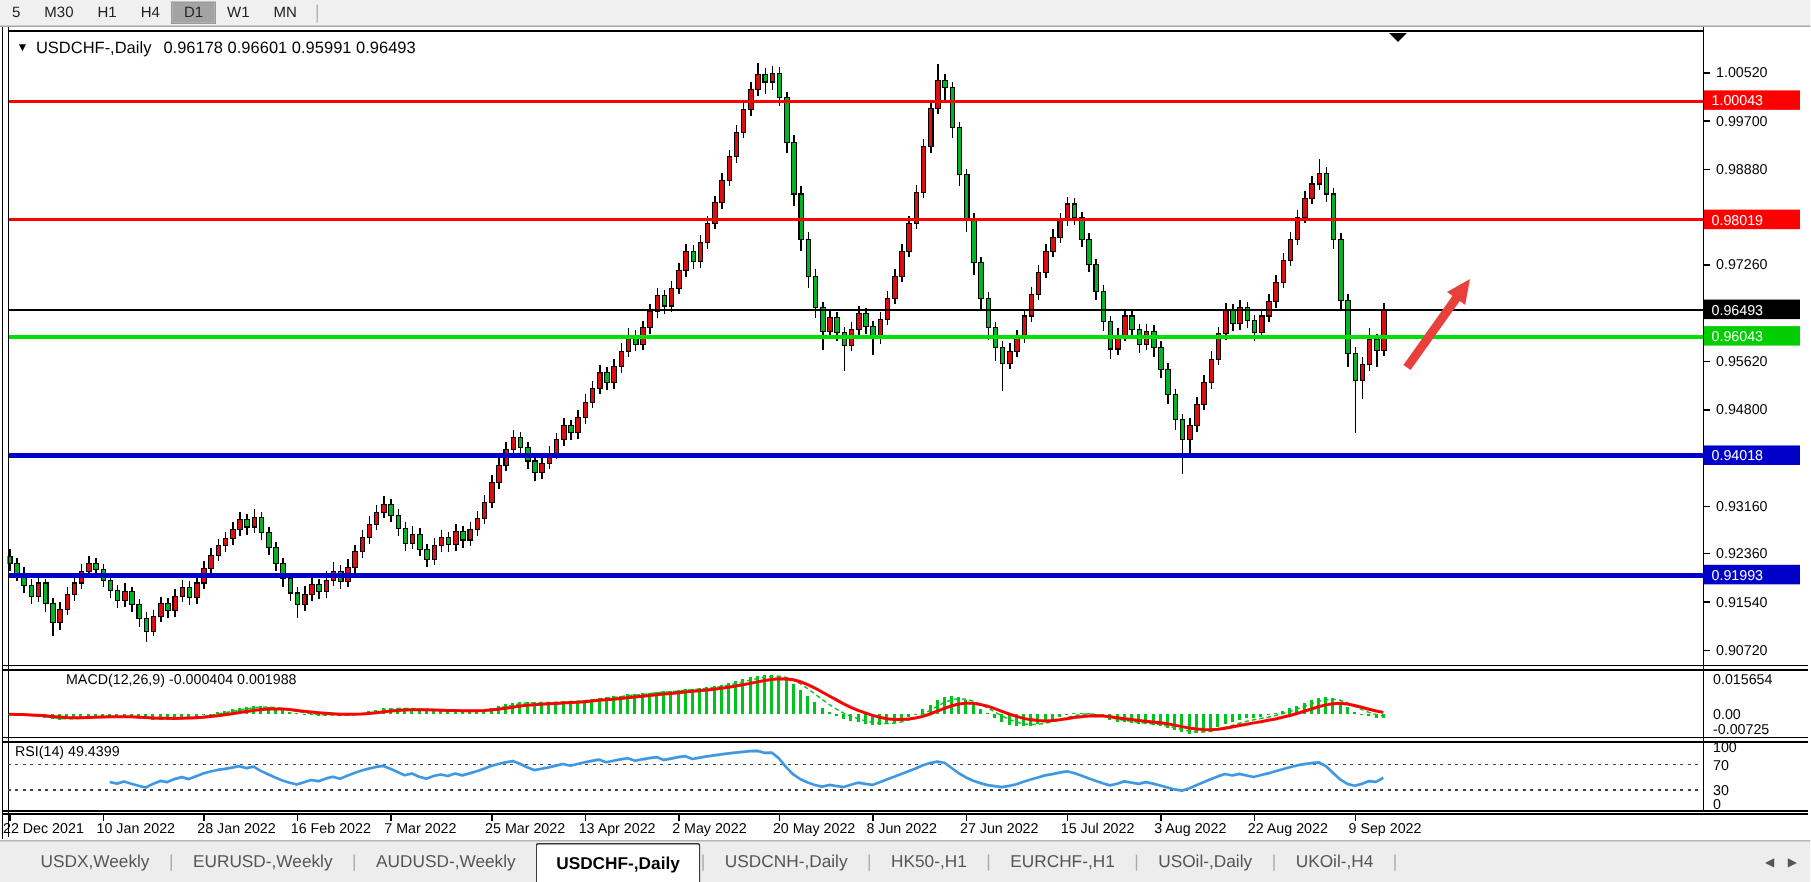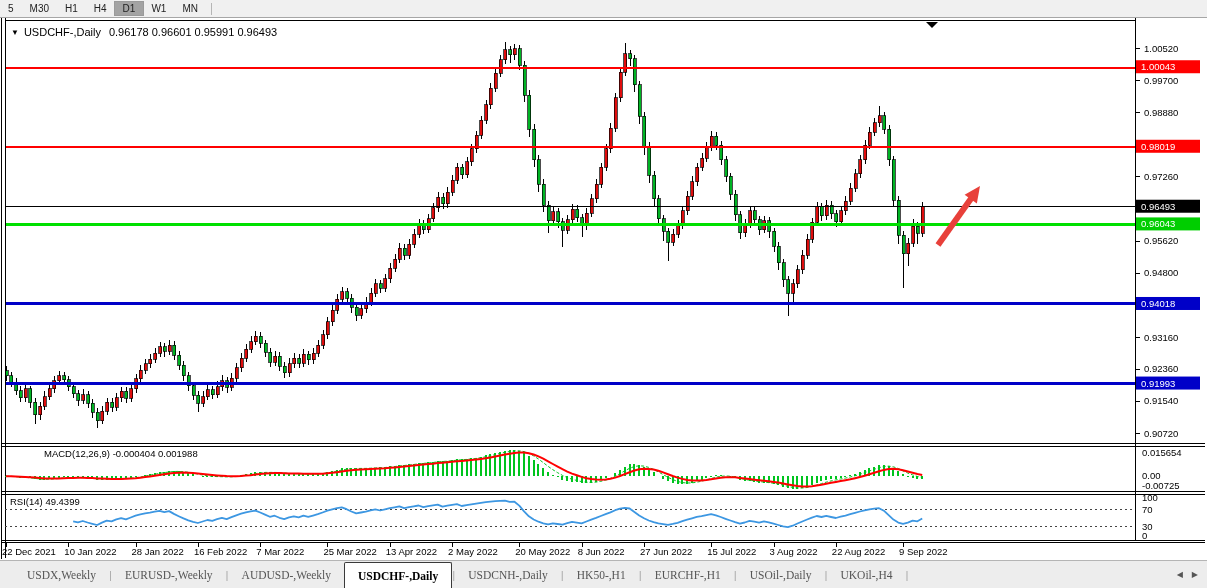--- a/index.html
+++ b/index.html
@@ -15,21 +15,21 @@
   
   #chart-header{position:absolute;left:11px;top:26px;z-index:2;font-size:11px;color:#000;white-space:nowrap;}
   #chart-header .tri{font-size:8px;vertical-align:1px;margin-right:5px;}
   #chart-header .vals{margin-left:8px;margin-top:24px;}
   #macd-header{position:absolute;left:10px;top:448px;z-index:2;font-size:9.5px;color:#000;white-space:nowrap;margin-left:34px;}
   #rsi-header{position:absolute;left:10px;top:496px;z-index:2;font-size:9.5px;color:#000;white-space:nowrap;}
   
   #tabbar{position:absolute;left:0;top:560px;width:1207px;height:28px;background:#ededed;
     border-top:1px solid #b5b5b5;display:flex;align-items:stretch;z-index:3;font-size:11.5px;color:#555;box-sizing:border-box;}
   #tabbar .lead{width:14px;}
-  .sym-tab{display:flex;align-items:center;padding:12px 13px;white-space:nowrap;cursor:default;font-family:Liberation Serif, serif;}
+  .sym-tab{display:flex;align-items:center;padding:12px 13px;white-space:nowrap;cursor:default;}
   .sym-tab.active{background:#fff;border:1px solid #3a3a3a;border-bottom:none;color:#000;
     font-weight:bold;margin-top:1px;border-radius:2px 2px 0 0;}
   .tab-sep{display:flex;align-items:center;color:#aaa;}
   #tab-arrows{margin-left:auto;display:flex;align-items:center;gap:9px;padding-right:9px;color:#555;font-size:8px;}
   .tab-arrow{cursor:default;}
 </style>
 </head>
 <body>
 
 <div id="stage">

